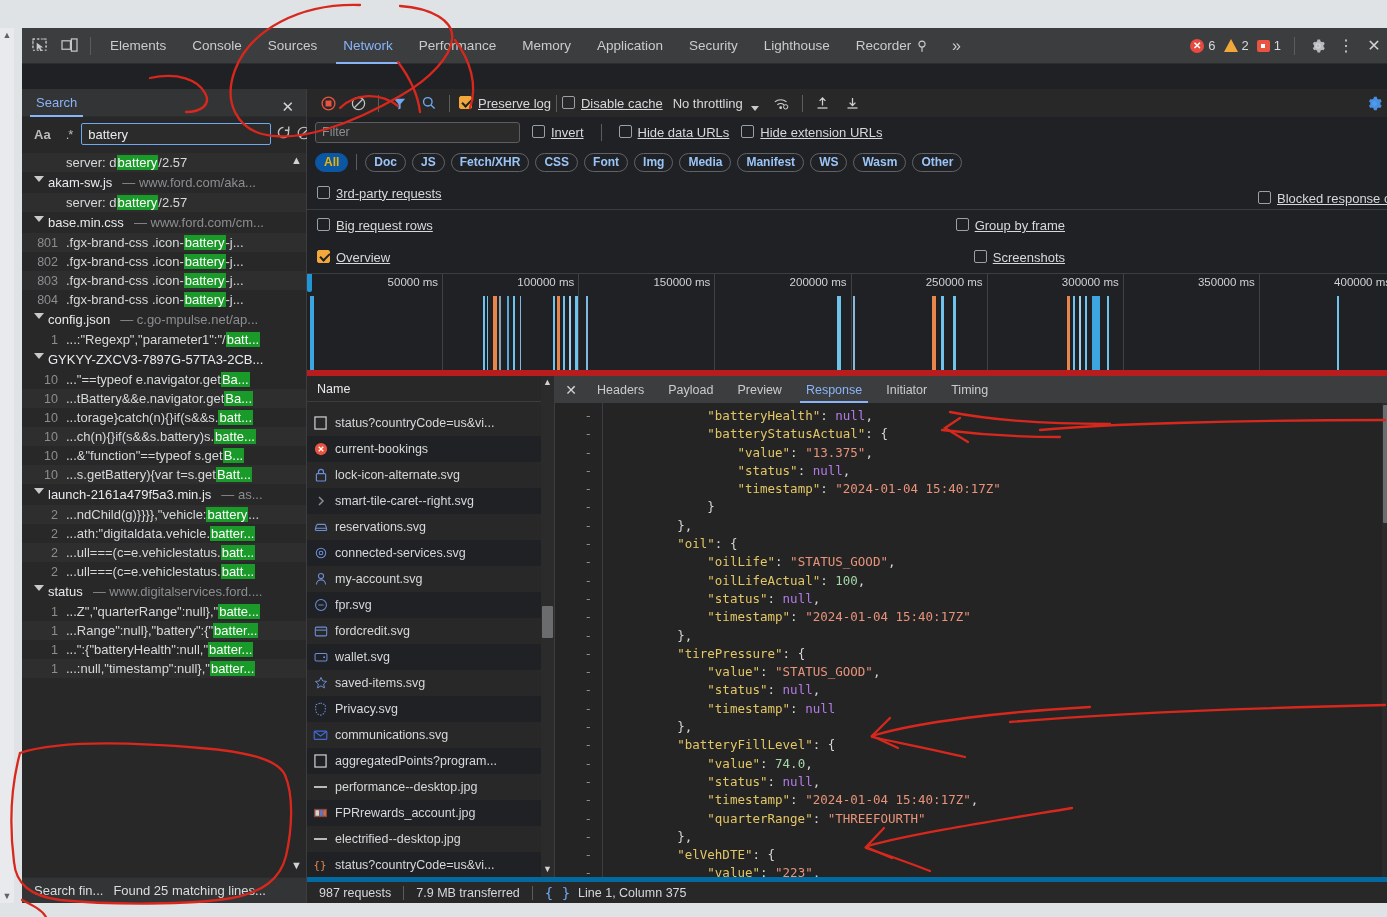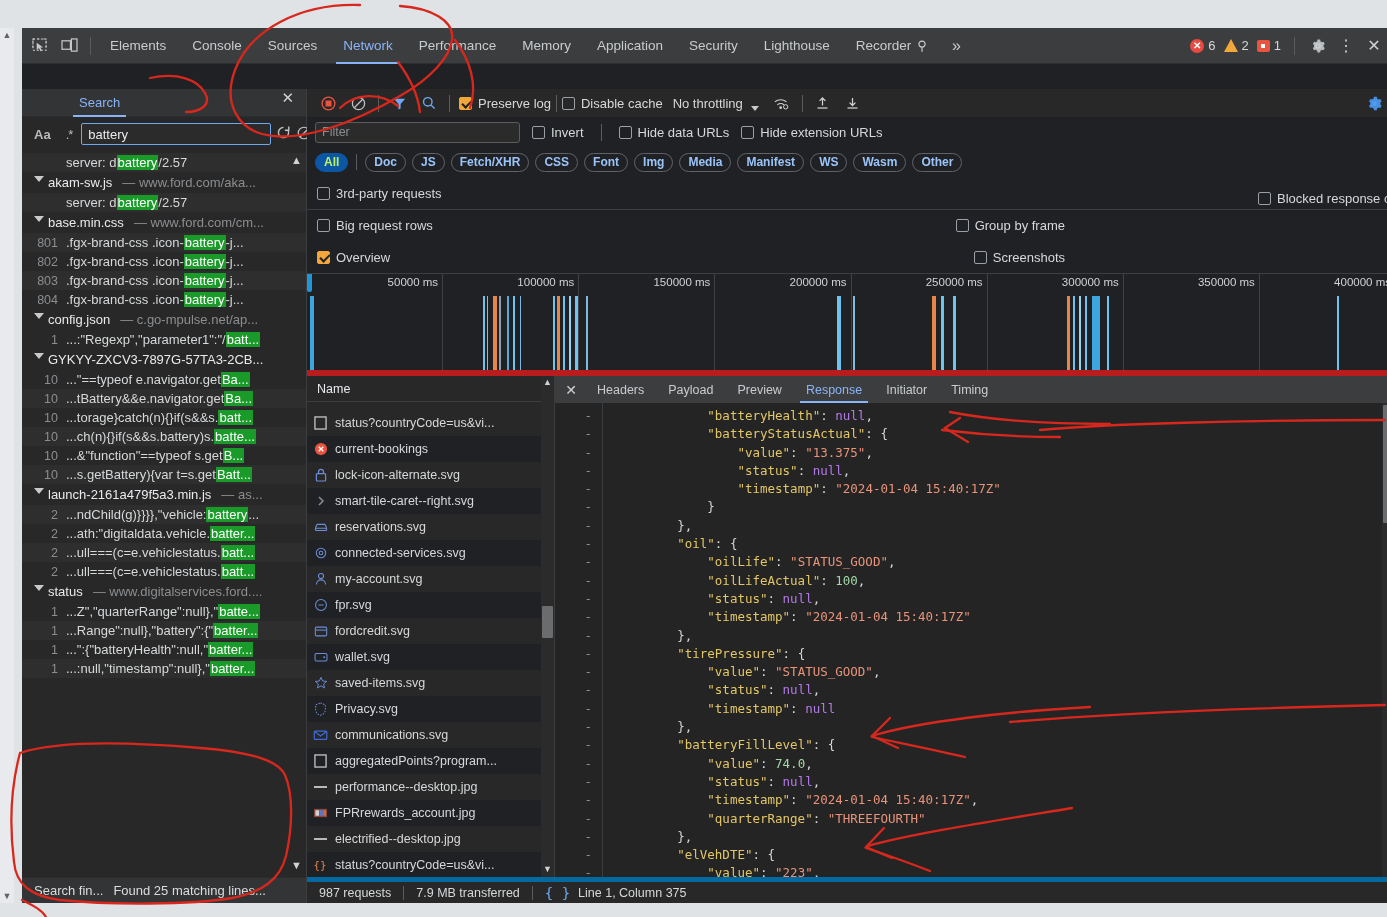--- a/index.html
+++ b/index.html
@@ -83,24 +83,23 @@
   .body-split { flex: 1; display: flex; min-height: 0; }
 
   
   .searchpane {
     width: 285px; min-width: 285px;
     background: #282828;
     display: flex; flex-direction: column;
     border-right: 1px solid #3b3d3f;
   }
   .sp-head {
-    height: 28px; display: flex; align-items: flex-start;
+    height: 28px; display: flex; align-items: flex-end;
     background: #333436; position: relative;
     border-bottom: 1px solid #2b2c2e;
-    padding-left: 43px;
   }
   .sp-head-title {
     font-size: 13px; color: #8ab4f8; padding: 0 14px; line-height: 27px;
     position: relative; cursor: pointer;
   }
   .sp-head-title::after {
     content: ""; position: absolute; left: 8px; right: 8px; bottom: -1px; height: 2px;
     background: #8ab4f8;
   }
   .sp-close { margin-left: auto; padding: 0 12px; color: #d2d4d6; font-size: 15px; cursor: pointer;}
@@ -179,21 +178,21 @@
   .chk {
     width: 13px; height: 13px; border: 1px solid #9aa0a6; border-radius: 2px;
     background: transparent; display: inline-block; flex: none;
   }
   .chk.on { background: #f2a73b; border-color: #f2a73b; position: relative;}
   .chk.on::after {
     content: ""; position: absolute; left: 4px; top: 0px;
     width: 4px; height: 8px; border: solid #202124; border-width: 0 2px 2px 0;
     transform: rotate(45deg);
   }
-  .chk-lbl { display: flex; align-items: center; gap: 6px; font-size: 13px; color: #d6d8da; cursor: pointer; white-space: nowrap;}
+  .chk-lbl { display: flex; align-items: flex-start; gap: 6px; font-size: 13px; color: #d6d8da; cursor: pointer; white-space: nowrap; text-decoration: underline;}
   .throttle {
     font-size: 13px; color: #d6d8da; display: flex; align-items: flex-end; gap: 8px;
     margin-left: 10px; cursor: pointer;
   }
   .caret-dn { width:0;height:0;border-left:4px solid transparent;border-right:4px solid transparent;border-top:5px solid #c8cacc;}
   .nt-right { margin-left: auto; display: flex; align-items: center; }
 
   .net-filterbar {
     height: 30px; min-height: 30px; display: flex; align-items: center;
     gap: 12px; padding: 0 8px; background: #202124;
@@ -209,21 +208,21 @@
   .net-typebar {
     height: 30px; min-height: 30px; display: flex; align-items: center;
     gap: 6px; padding: 0 8px; background: #202124;
   }
   .pill {
     height: 19px; padding: 0 8px; border-radius: 10px;
     border: 1px solid #5f6368; color: #9ac4f8; font-size: 12px;
     display: flex; align-items: center; cursor: pointer; white-space: nowrap;
     font-weight: bold;
   }
-  .pill.active { background: #0b57a4; border-color: #0b57a4; color: #bef264; }
+  .pill.active { background: #0b57a4; border-color: #0b57a4; color: #eab308; }
   .pill-sep { width: 1px; height: 16px; background: #5a5c5e; margin: 0 2px;}
 
   .net-row3 { height: 32px; min-height: 32px; display: flex; align-items: center; padding: 0 10px; background: #202124;}
   .net-row4 { height: 32px; min-height: 32px; display: flex; align-items: center; padding: 0 10px; background: #202124; border-top: 1px solid #3b3d3f;}
   .net-row5 { height: 32px; min-height: 32px; display: flex; align-items: center; padding: 0 10px; background: #202124;}
   .spacer-right { margin-left: auto; margin-right: 320px; }
 
   
   .overview {
     height: 97px; min-height: 97px; background: #202124;

